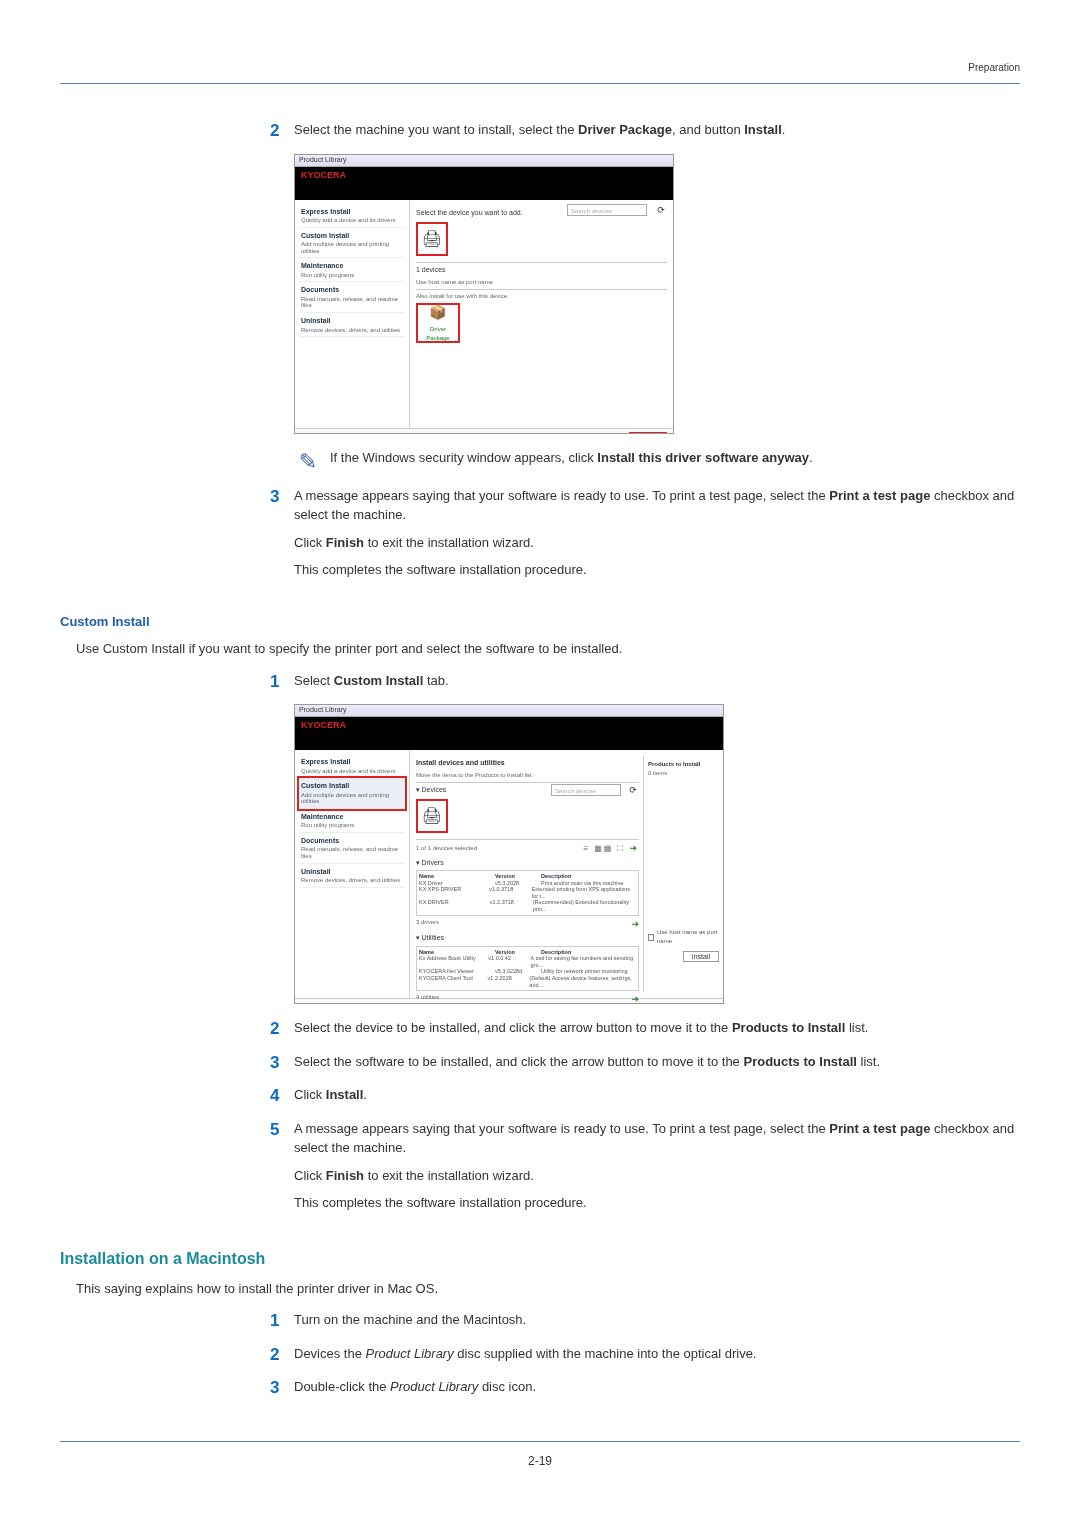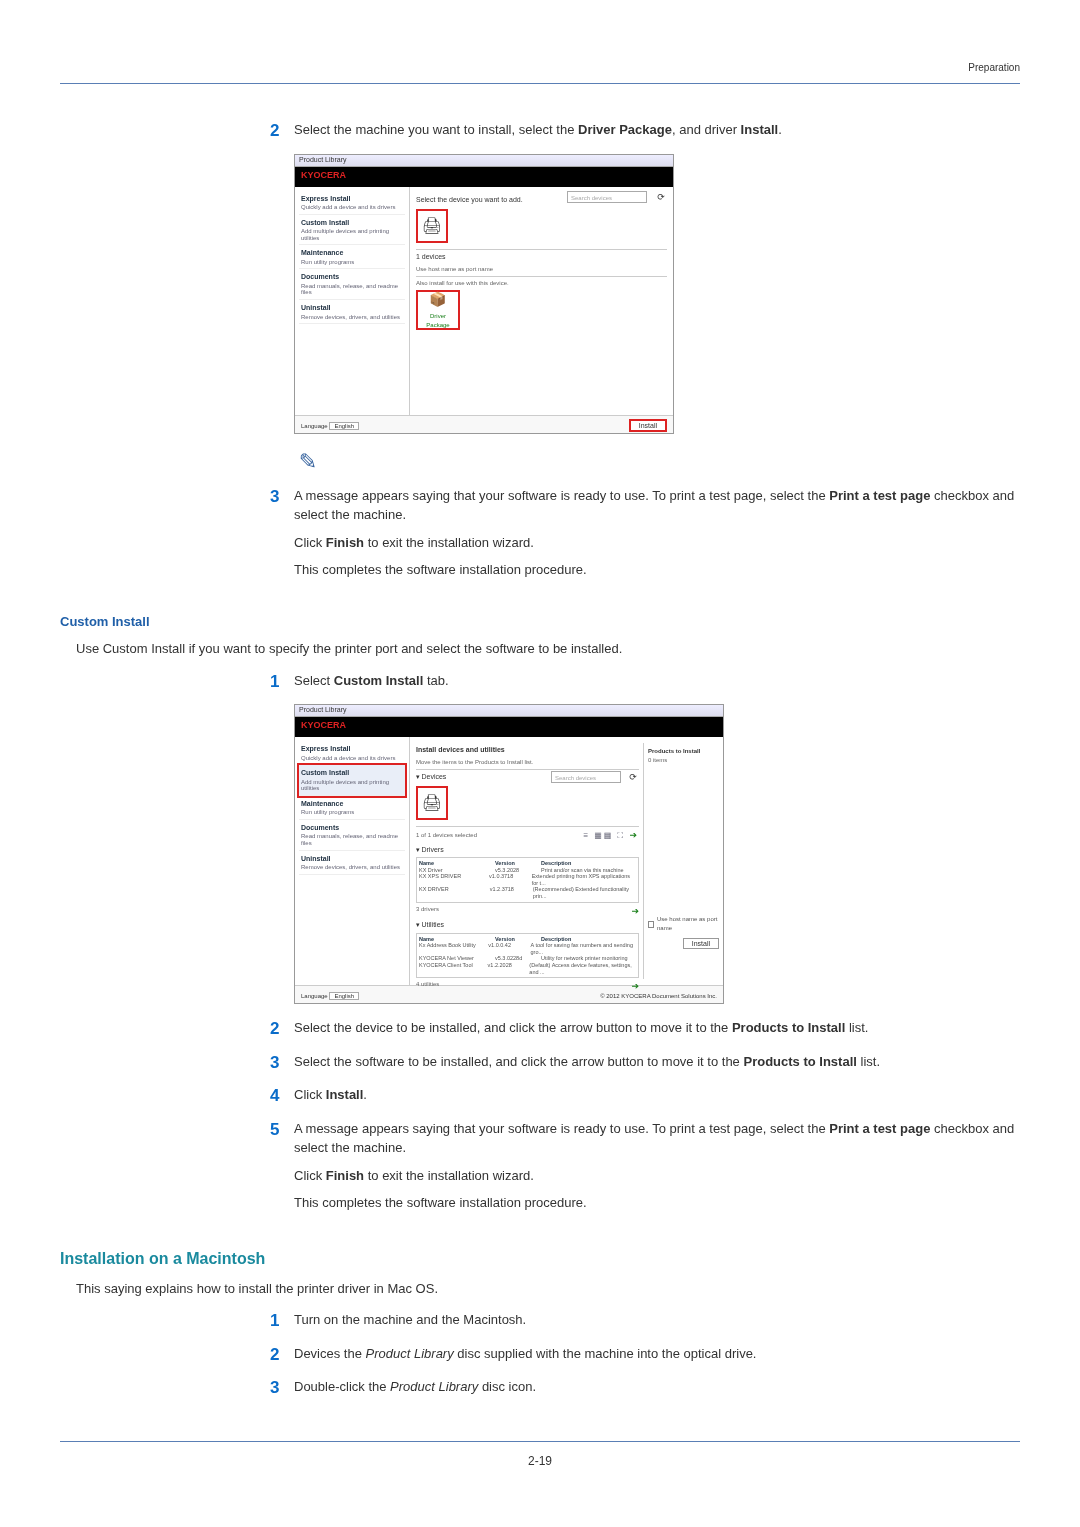--- a/index.html
+++ b/index.html
@@ -55,21 +55,21 @@
     overflow: hidden;
   }
   .screenshot .titlebar {
     height: 12px;
     background: linear-gradient(#eef,#dde);
     border-bottom:1px solid #aaa;
     display:flex;align-items:center;padding:0 4px;
     color:#333;
   }
   .screenshot .brand {
-    height: 20px;
+    height: 33px;
     background: #000;
     color: #d22;
     font-weight: bold;
     font-size: 9px;
     padding: 2px 6px;
   }
   .screenshot .body { display:flex; height: calc(100% - 50px); }
   .screenshot .side {
     width: 115px;
     background: #fff;
@@ -143,21 +143,21 @@
 
 <div class="hdr-right">Preparation</div>
 <hr class="topline">
 
 <div class="indent-main">
 
   <div class="step-row">
     <div class="step-num">2</div>
     <div class="step-body">
       <p>
-        <span>Select the machine you want to install, select the </span><span class="b">Driver Package</span><span>, and driver </span><span class="b">Install</span><span>.</span>
+        <span>Select the machine you want to install, select the </span><span class="b">Driver Package</span><span>, and button </span><span class="b">Install</span><span>.</span>
       </p>
     </div>
   </div>
 
   <div class="screenshot">
     <div class="titlebar">
       <span>Product Library</span>
     </div>
     <div class="brand">KYOCERA</div>
     <div class="body">
@@ -208,20 +208,23 @@
       </span>
       <span>
         <span class="install-btn">Install</span>
       </span>
     </div>
   </div>
 
   <div class="note-row">
     <div class="note-icon">✎</div>
     <div class="note-body">
+      <p>
+        <span>If the Windows security window appears, click </span><span class="b">Install this driver software anyway</span><span>.</span>
+      </p>
     </div>
   </div>
 
   <div class="step-row">
     <div class="step-num">3</div>
     <div class="step-body">
       <p>
         <span>A message appears saying that your software is ready to use. To print a test page, select the </span><span class="b">Print a test page</span><span> checkbox and select the machine.</span>
       </p>
       <p>

